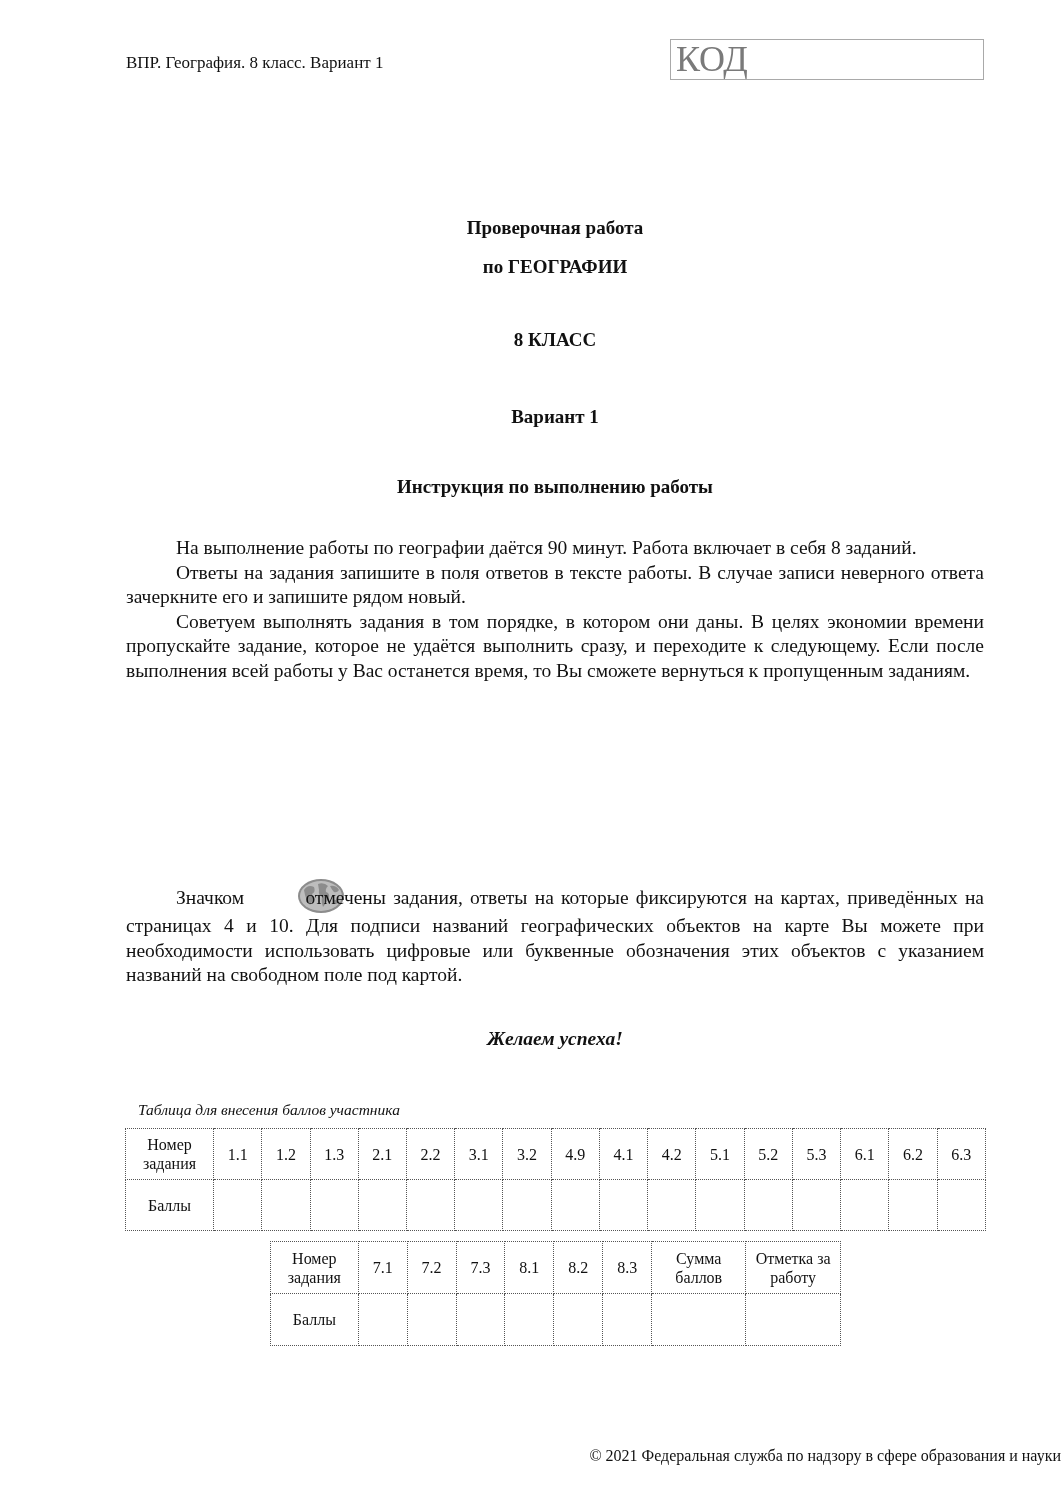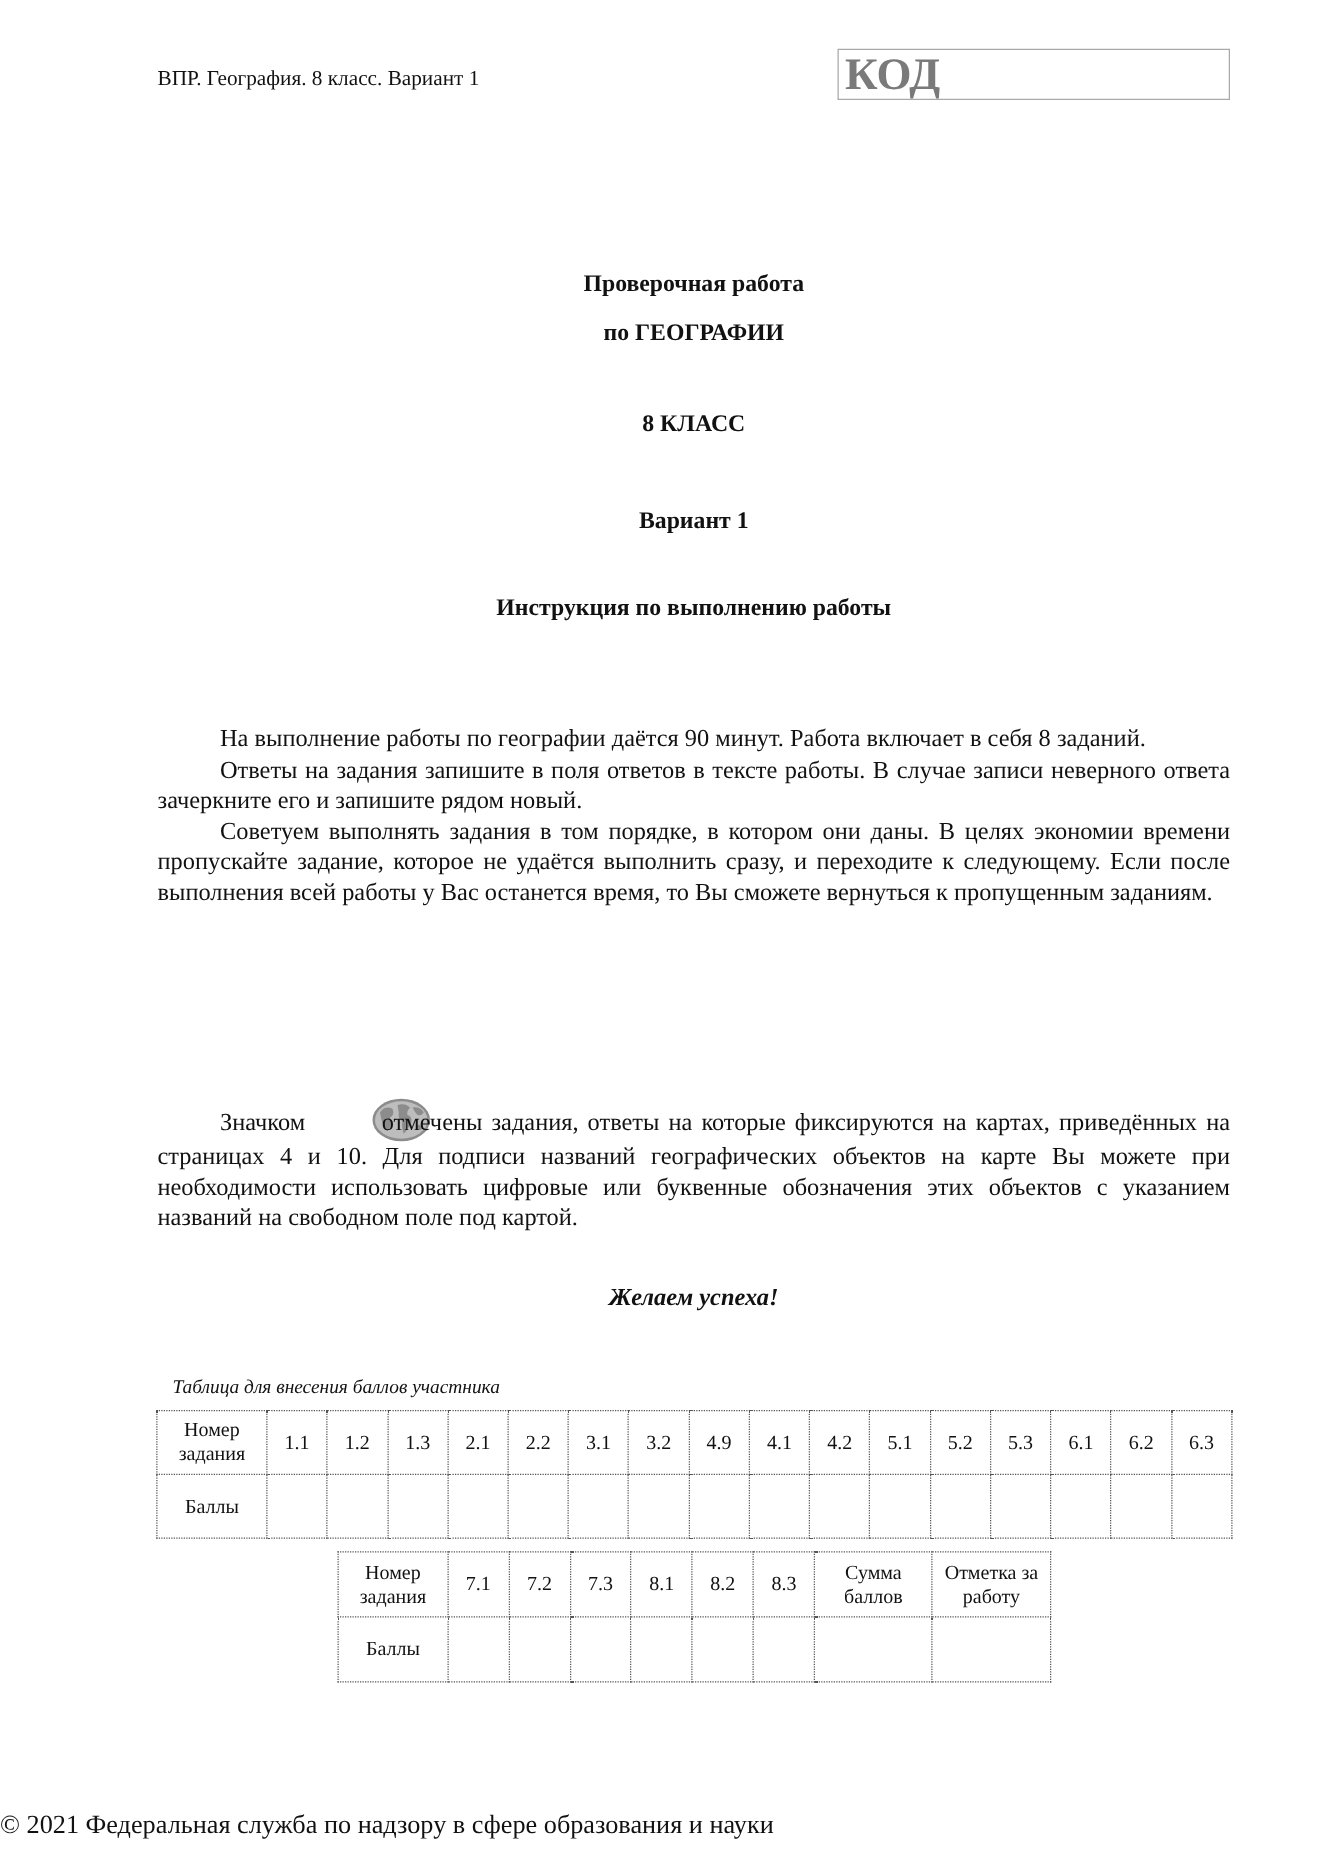--- a/index.html
+++ b/index.html
@@ -1,53 +1,53 @@
 <!DOCTYPE html>
 <html><head>
 <meta charset="utf-8">
 <style>
   html, body { margin: 0; padding: 0; background: #ffffff; }
   body { width: 1061px; height: 1500px; position: relative; overflow: hidden;
          font-family: "Liberation Serif", "DejaVu Serif", serif; color: #111; }
   .abs { position: absolute; }
   .header-left { left: 126px; top: 53px; font-size: 17px; }
   .kod-box { left: 670px; top: 39px; width: 314px; height: 41px; border: 1.5px solid #a9a9a9; box-sizing: border-box; }
-  .kod-label { position: absolute; left: 5px; top: -3px; font-size: 36px; color: #7a7a7a; line-height: 44px; font-weight: bold; }
+  .kod-label { position: absolute; left: 5px; top: -3px; font-size: 36px; color: #7a7a7a; line-height: 44px; }
   .center { left: 0; width: 1110px; text-align: center; font-weight: bold; font-size: 19px; }
   .body-text { left: 126px; width: 858px; font-size: 19.5px; line-height: 24.5px; text-align: justify; }
   .body-text p { margin: 0; text-indent: 50px; }
   .globe { display: inline-block; width: 50px; height: 36px; vertical-align: -10px; margin: 0 2px; }
   .wish { left: 0; width: 1110px; text-align: center; font-weight: bold; font-style: italic; font-size: 19.5px; }
   .caption { left: 126px; top: 1101px; font-style: italic; font-size: 15.5px; margin-left: 12px; }
   table.scores { border-collapse: collapse; position: absolute; }
   table.scores td { border: 1px dotted #555; text-align: center; font-size: 16px; padding: 0; line-height: 19px; }
   .t1 { left: 125px; top: 1128px; width: 861px; }
   .t1 td { height: 50px; width: 48px; }
   .t1 td.lbl { width: 88px; }
   .t2 { left: 270px; top: 1241px; width: 571px; }
   .t2 td { height: 51px; width: 49px; }
   .t2 td.lbl { width: 88px; }
   .t2 td.wide { width: 95px; }
-  .footer { left: 0; width: 1061px; top: 1447px; text-align: left; font-size: 21px; }
+  .footer { left: 0; width: 1061px; top: 1447px; text-align: right; font-size: 16px; }
 </style>
 </head>
 <body>
 
 <div class="abs header-left">ВПР. География. 8 класс. Вариант 1</div>
 <div class="abs kod-box">
   <span class="kod-label">КОД</span>
 </div>
 
 <div class="abs center" style="top:217px;">Проверочная работа</div>
 <div class="abs center" style="top:256px;">по ГЕОГРАФИИ</div>
 <div class="abs center" style="top:329px;">8 КЛАСС</div>
 <div class="abs center" style="top:406px;">Вариант 1</div>
 <div class="abs center" style="top:476px;">Инструкция по выполнению работы</div>
 
-<div class="abs body-text" style="top:536px;margin-top:44px;">
+<div class="abs body-text" style="top:536px;">
   <p>На выполнение работы по географии даётся 90 минут. Работа включает в себя 8 заданий.</p>
   <p>Ответы на задания запишите в поля ответов в тексте работы. В случае записи неверного ответа зачеркните его и запишите рядом новый.</p>
   <p>Советуем выполнять задания в том порядке, в котором они даны. В целях экономии времени пропускайте задание, которое не удаётся выполнить сразу, и переходите к следующему. Если после выполнения всей работы у Вас останется время, то Вы сможете вернуться к пропущенным заданиям.</p>
 </div>
 
 <div class="abs body-text" style="top:878px;">
   <p><span>Значком</span><span class="globe"><svg width="50" height="36" viewBox="0 0 50 36">
           <ellipse cx="25" cy="18" rx="23" ry="17" fill="#8c8c8c"></ellipse>
           <ellipse cx="25" cy="18" rx="21" ry="15" fill="#bdbdbd"></ellipse>
           <path d="M8 12 Q12 6 18 9 Q20 14 16 16 Q18 22 14 27 Q10 22 9 17Z" fill="#8c8c8c"></path>

